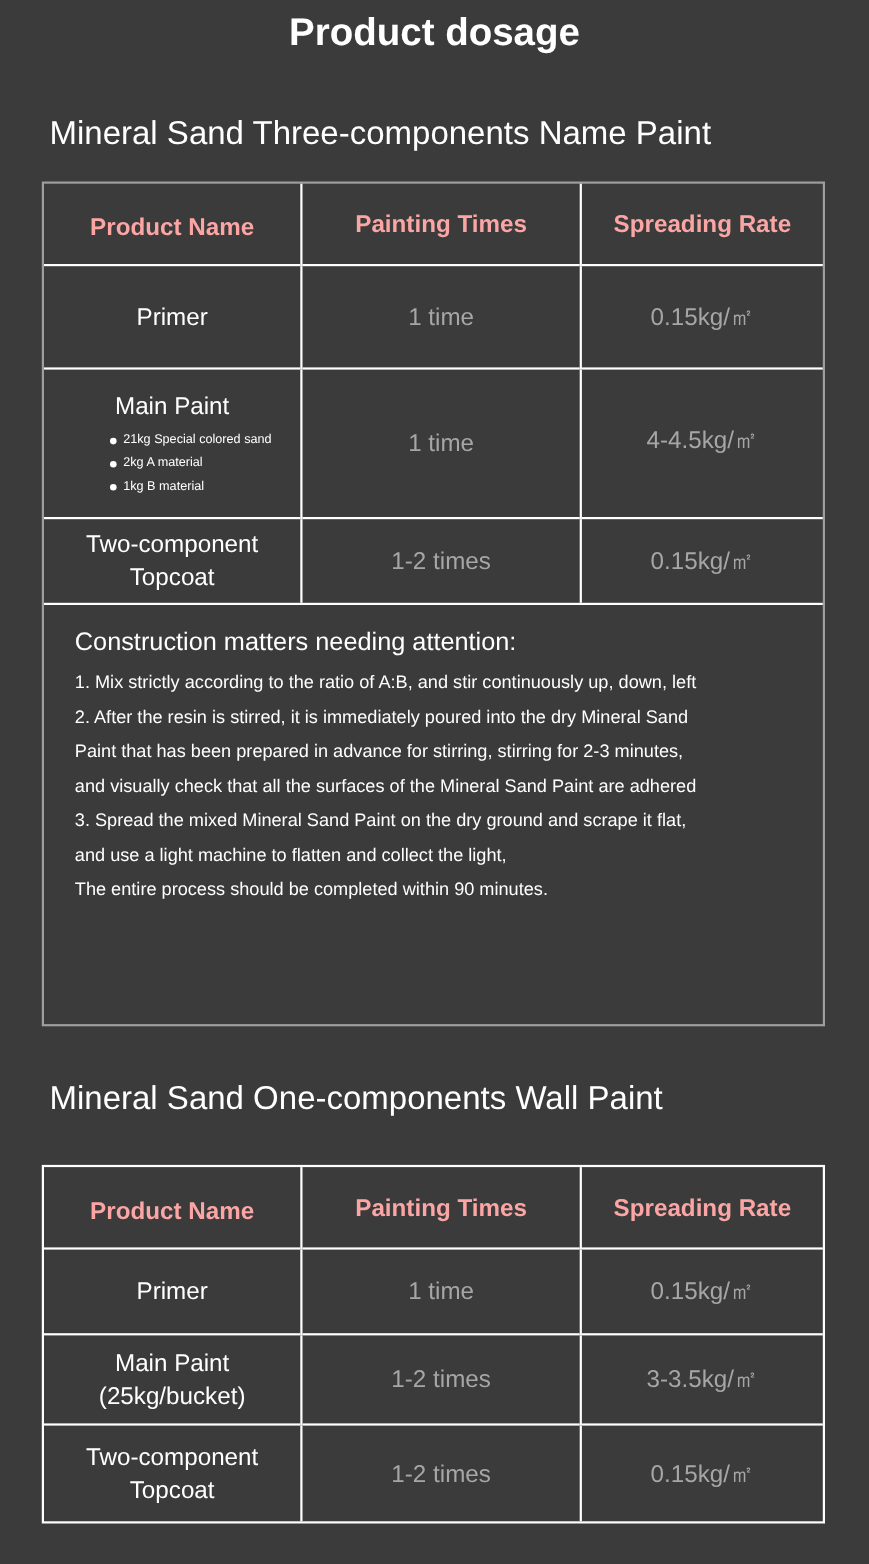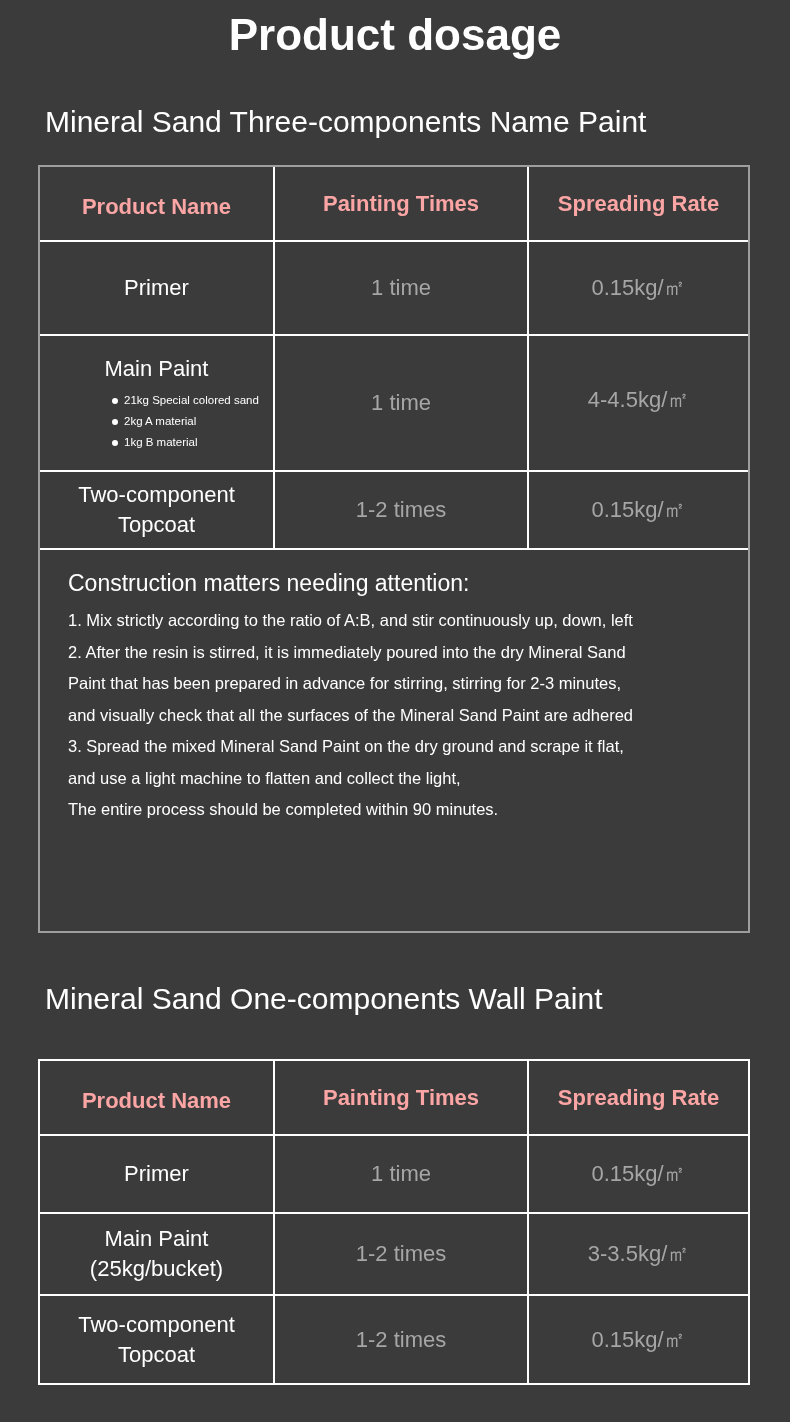--- a/index.html
+++ b/index.html
@@ -6,21 +6,21 @@
   body {
     width: 790px; height: 1422px;
     background: #3b3b3b;
     font-family: "Liberation Sans", sans-serif;
     color: #ffffff;
     position: relative;
     overflow: hidden;
   }
   .page-title {
     position: absolute; left: 0; top: 10px; width: 790px;
-    text-align: center; font-size: 44px; font-weight: bold;
+    text-align: center; font-size: 35px; font-weight: bold;
     letter-spacing: 0px;
   }
   .section-title {
     position: absolute; left: 45px;
     font-size: 30px; font-weight: normal;
   }
   #sec1-title { top: 105px; }
   #sec2-title { top: 982px; }
 
   .frame {
@@ -49,21 +49,21 @@
   }
   .c-name { width: 234px; }
   .c-times { width: 254px; }
   .c-rate { width: auto; }
   td.name-cell { font-size: 22px; color: #ffffff; line-height: 30px; }
   td.val-cell { font-size: 22px; color: #a6a6a6; }
   
   table tr + tr td, table tr + tr th { border-top: 2px solid #ffffff; }
   table td + td, table th + th { border-left: 2px solid #ffffff; }
 
-  .sub-list { list-style: none; margin: 6px 0 0 12px; padding: 0 0 0 60px; text-align: left; }
+  .sub-list { list-style: none; margin: 6px 0 0 0; padding: 0 0 0 60px; text-align: left; }
   .sub-list li {
     font-size: 11.5px; line-height: 21px; color: #ffffff; position: relative; padding-left: 12px;
   }
   .sub-list li .bullet {
     position: absolute; left: 0; top: 8px; width: 6px; height: 6px; border-radius: 50%; background: #ffffff;
   }
   .notes {
     border-top: 2px solid #ffffff;
     padding: 20px 28px 0 28px;
   }

